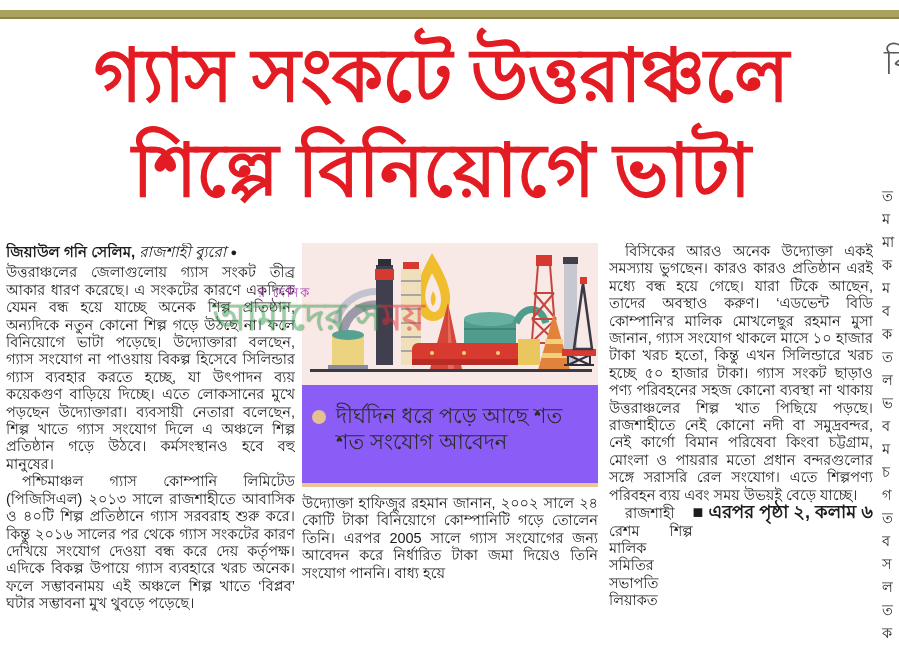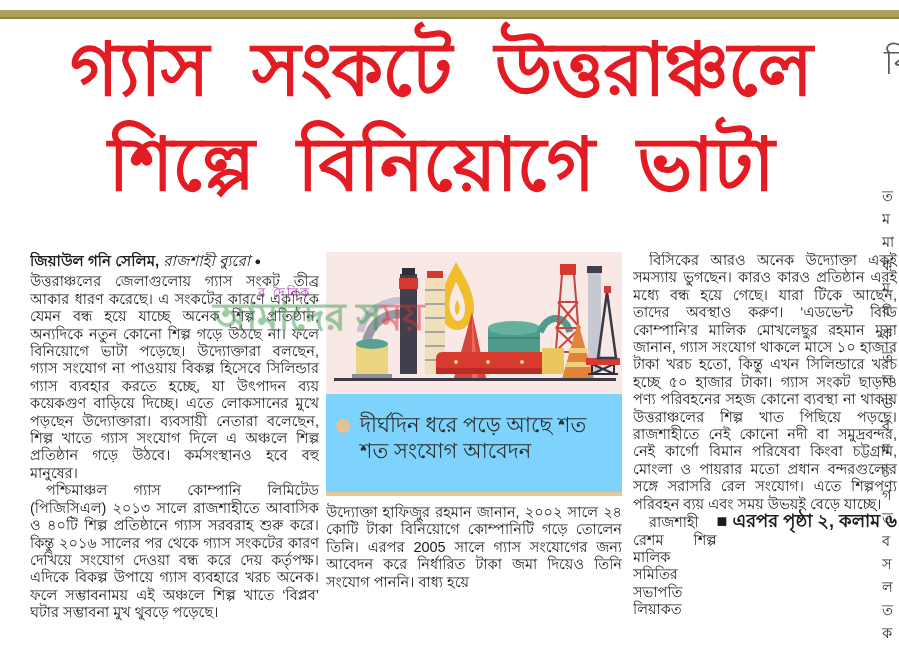--- a/index.html
+++ b/index.html
@@ -8,37 +8,37 @@
     background:#ffffff;
     font-family:"Liberation Sans","DejaVu Sans",sans-serif;
     color:#1c1c1c;
   }
   
   .top-rule{position:absolute; left:0; top:10px; width:899px; height:7px;
     background:#aaa15f; border-bottom:2px solid #8d8547;}
   
   .headline{position:absolute; left:18px; top:28px; width:846px; text-align:center;
     color:#e31b22; font-weight:700; font-size:74px; line-height:95px; letter-spacing:-1px;}
-  .headline .hl-line{display:block; white-space:nowrap;font-family:Liberation Mono, monospace;}
+  .headline .hl-line{display:block; white-space:nowrap;}
   
   .edge-top-glyph{position:absolute; left:884px; top:36px; font-size:34px; color:#5a5a5a;}
   
-  .col{position:absolute; top:252px; font-size:14.5px; line-height:17.4px;
-    text-align:justify; color:#1c1c1c;margin-left:24px;}
+  .col{position:absolute; top:243px; font-size:14.5px; line-height:17.4px;
+    text-align:justify; color:#1c1c1c;}
   .col p{margin:0;}
   .col p.indent{text-indent:16px;}
   .col1{left:6px; width:289px; height:405px; overflow:hidden;}
   .col2{left:302px; width:296px; height:405px; overflow:hidden;}
   .col3{left:609px; width:264px; height:405px; overflow:hidden;}
   .byline{font-size:15px; margin-bottom:2px; white-space:nowrap;}
   .byline .reporter{font-weight:700;}
   .byline .bureau{font-style:italic;}
   .byline .dot{font-size:11px; position:relative; top:-1px;}
   
-  .feature-box{width:296px; background:#7dd3fc; border-bottom:4px solid #eac694; margin-bottom:8px;}
+  .feature-box{width:296px; background:#8b5cf6; border-bottom:4px solid #eac694; margin-bottom:8px;}
   .illustration-wrap{width:296px; height:142px; background:#f8e9e6; display:block;}
   .bullets{padding:8px 6px 12px 10px;}
   .bullet-item{display:flex; gap:10px; margin:10px 0 16px 0;
     font-size:21px; line-height:26px; color:#2b2b2b; text-align:left; font-weight:500;}
   .bullet-dot{flex:0 0 auto; width:14px; height:14px; border-radius:50%;
     background:#e5c191; margin-top:7px;}
   
   .jumpline{display:flex; justify-content:space-between; align-items:baseline;}
   .jumpline .cont{font-weight:700; white-space:nowrap; font-size:18px;}
   

